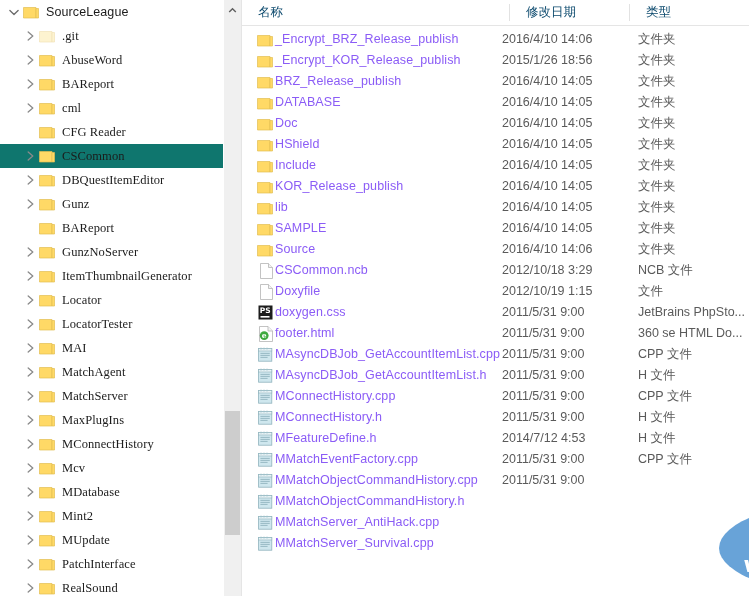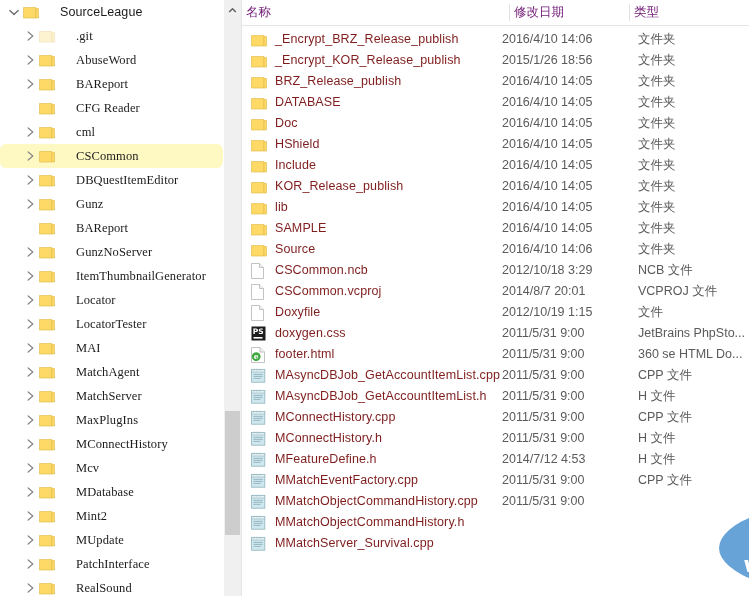--- a/index.html
+++ b/index.html
@@ -41,22 +41,21 @@
   }
   .tree-item {
     position: relative;
     height: 24px;
     display: flex;
     align-items: center;
     white-space: nowrap;
     padding-left: 0;
   }
   .tree-item.selected {
-    background: #fef9c3;
-    border-radius: 6px;
+    background: #0f766e;
   }
   .twisty {
     width: 16px;
     height: 24px;
     flex: 0 0 16px;
     display: flex;
     align-items: center;
     justify-content: center;
   }
   .twisty svg { display: block; }
@@ -65,21 +64,21 @@
     height: 24px;
     flex: 0 0 18px;
     display: flex;
     align-items: center;
     justify-content: center;
   }
   .tree-label {
     font-size: 12.5px;
     color: #1b1b1b;
     line-height: 24px;
-    padding-left: 20px;
+    padding-left: 6px;
     letter-spacing: 0.1px;
   }
   .depth-0 { padding-left: 6px; }
   .depth-1 { padding-left: 22px; font-family: Liberation Serif, serif; }
 
   
   #tree-scrollbar {
     position: relative;
     width: 17px;
     flex: 0 0 17px;
@@ -123,22 +122,22 @@
     height: 25px;
     border-bottom: 1px solid #e5e5e5;
     background: #ffffff;
   }
   .col-head {
     position: absolute;
     top: 0;
     height: 25px;
     line-height: 25px;
     font-size: 12.5px;
-    color: #701a75;
-    padding-left: 4px;
+    color: #0c4a6e;
+    padding-left: 16px;
     box-sizing: border-box;
     white-space: nowrap;
   }
   .col-head .sep {
     position: absolute;
     right: 0;
     top: 4px;
     width: 1px;
     height: 17px;
     background: #e2e2e2;
@@ -163,21 +162,21 @@
     line-height: 21px;
     font-size: 12.5px;
     white-space: nowrap;
     overflow: hidden;
   }
   .cell-name {
     left: 0;
     width: 268px;
     display: flex;
     align-items: center;
-    color: #7f1d1d;
+    color: #8b5cf6;
   }
   .cell-date {
     left: 256px;
     width: 120px;
     color: #5a5a5a;
     padding-left: 4px;
     box-sizing: border-box;
   }
   .cell-type {
     left: 388px;
@@ -185,21 +184,21 @@
     color: #5a5a5a;
     padding-left: 8px;
     box-sizing: border-box;
   }
   .file-icon {
     width: 22px;
     flex: 0 0 22px;
     height: 21px;
     display: flex;
     align-items: center;
-    justify-content: flex-start;
+    justify-content: flex-end;
     margin-left: 9px;
   }
   .file-name-text {
     padding-left: 2px;
     letter-spacing: 0.1px;
   }
 
   
   #watermark {
     position: absolute;
@@ -303,42 +302,42 @@
           </span>
           <span class="tree-folder-icon">
             <svg width="16" height="14" viewBox="0 0 16 14">
               <path d="M0.5 2.5 L0.5 13.0 L13.0 13.0 L13.0 2.5 Z" fill="#ffd966" stroke="#e3bf52" stroke-width="0.7"></path>
               <path d="M13.0 3.5 L15.5 3.5 L15.5 13.0 L13.0 13.0 Z" fill="#ffd966" stroke="#e3bf52" stroke-width="0.7"></path>
             </svg>
           </span>
           <span class="tree-label">BAReport</span>
         </div>
         <div class="tree-item depth-1">
+          <span class="twisty">
+            <svg width="7" height="10" viewBox="0 0 7 10">
+              <path d="M1.2 0.9 L5.8 5.0 L1.2 9.1" fill="none" stroke="#8a8a8a" stroke-width="1.3" stroke-linecap="round" stroke-linejoin="round"></path>
+            </svg>
+          </span>
+          <span class="tree-folder-icon">
+            <svg width="16" height="14" viewBox="0 0 16 14">
+              <path d="M0.5 2.5 L0.5 13.0 L13.0 13.0 L13.0 2.5 Z" fill="#ffd966" stroke="#e3bf52" stroke-width="0.7"></path>
+              <path d="M13.0 3.5 L15.5 3.5 L15.5 13.0 L13.0 13.0 Z" fill="#ffd966" stroke="#e3bf52" stroke-width="0.7"></path>
+            </svg>
+          </span>
+          <span class="tree-label">cml</span>
+        </div>
+        <div class="tree-item depth-1">
           <span class="twisty"></span>
           <span class="tree-folder-icon">
             <svg width="16" height="14" viewBox="0 0 16 14">
               <path d="M0.5 2.5 L0.5 13.0 L13.0 13.0 L13.0 2.5 Z" fill="#ffd966" stroke="#e3bf52" stroke-width="0.7"></path>
               <path d="M13.0 3.5 L15.5 3.5 L15.5 13.0 L13.0 13.0 Z" fill="#ffd966" stroke="#e3bf52" stroke-width="0.7"></path>
             </svg>
           </span>
           <span class="tree-label">CFG Reader</span>
-        </div>
-        <div class="tree-item depth-1">
-          <span class="twisty">
-            <svg width="7" height="10" viewBox="0 0 7 10">
-              <path d="M1.2 0.9 L5.8 5.0 L1.2 9.1" fill="none" stroke="#8a8a8a" stroke-width="1.3" stroke-linecap="round" stroke-linejoin="round"></path>
-            </svg>
-          </span>
-          <span class="tree-folder-icon">
-            <svg width="16" height="14" viewBox="0 0 16 14">
-              <path d="M0.5 2.5 L0.5 13.0 L13.0 13.0 L13.0 2.5 Z" fill="#ffd966" stroke="#e3bf52" stroke-width="0.7"></path>
-              <path d="M13.0 3.5 L15.5 3.5 L15.5 13.0 L13.0 13.0 Z" fill="#ffd966" stroke="#e3bf52" stroke-width="0.7"></path>
-            </svg>
-          </span>
-          <span class="tree-label">cml</span>
         </div>
         <div class="tree-item depth-1 selected">
           <span class="twisty">
             <svg width="7" height="10" viewBox="0 0 7 10">
               <path d="M1.2 0.9 L5.8 5.0 L1.2 9.1" fill="none" stroke="#8a8a8a" stroke-width="1.3" stroke-linecap="round" stroke-linejoin="round"></path>
             </svg>
           </span>
           <span class="tree-folder-icon">
             <svg width="16" height="14" viewBox="0 0 16 14">
               <path d="M0.5 2.5 L0.5 13.0 L13.0 13.0 L13.0 2.5 Z" fill="#ffd966" stroke="#e3bf52" stroke-width="0.7"></path>
@@ -785,33 +784,20 @@
           <div class="cell cell-type">NCB 文件</div>
         </div>
         <div class="row">
           <div class="cell cell-name">
             <span class="file-icon">
               <svg width="13" height="16" viewBox="0 0 13 16">
                 <path d="M0.5 0.5 L8.5 0.5 L12.5 4.5 L12.5 15.5 L0.5 15.5 Z" fill="#ffffff" stroke="#b4b4b4" stroke-width="0.8"></path>
                 <path d="M8.5 0.5 L8.5 4.5 L12.5 4.5" fill="#f2f2f2" stroke="#b4b4b4" stroke-width="0.8"></path>
               </svg>
             </span>
-            <span class="file-name-text">CSCommon.vcproj</span>
-          </div>
-          <div class="cell cell-date">2014/8/7 20:01</div>
-          <div class="cell cell-type">VCPROJ 文件</div>
-        </div>
-        <div class="row">
-          <div class="cell cell-name">
-            <span class="file-icon">
-              <svg width="13" height="16" viewBox="0 0 13 16">
-                <path d="M0.5 0.5 L8.5 0.5 L12.5 4.5 L12.5 15.5 L0.5 15.5 Z" fill="#ffffff" stroke="#b4b4b4" stroke-width="0.8"></path>
-                <path d="M8.5 0.5 L8.5 4.5 L12.5 4.5" fill="#f2f2f2" stroke="#b4b4b4" stroke-width="0.8"></path>
-              </svg>
-            </span>
             <span class="file-name-text">Doxyfile</span>
           </div>
           <div class="cell cell-date">2012/10/19 1:15</div>
           <div class="cell cell-type">文件</div>
         </div>
         <div class="row">
           <div class="cell cell-name">
             <span class="file-icon">
               <svg width="15" height="15" viewBox="0 0 15 15">
                 <rect x="0.5" y="0.5" width="14" height="14" fill="#1d1d1d"></rect>
@@ -1034,20 +1020,43 @@
                   <line x1="2.4" y1="8.4" x2="11.8" y2="8.4"></line>
                   <line x1="2.4" y1="10.4" x2="9.6" y2="10.4"></line>
                 </g>
                 <g stroke="#9fc2cc" stroke-width="0.8">
                   <line x1="3.0" y1="0.6" x2="3.0" y2="2.6"></line>
                   <line x1="6.0" y1="0.6" x2="6.0" y2="2.6"></line>
                   <line x1="9.0" y1="0.6" x2="9.0" y2="2.6"></line>
                 </g>
               </svg>
             </span>
+            <span class="file-name-text">MMatchServer_AntiHack.cpp</span>
+          </div>
+          <div class="cell cell-date"></div>
+          <div class="cell cell-type"></div>
+        </div>
+        <div class="row">
+          <div class="cell cell-name">
+            <span class="file-icon">
+              <svg width="15" height="15" viewBox="0 0 15 15">
+                <rect x="0.6" y="1.6" width="13.2" height="12.6" fill="#cfe7ee" stroke="#8fb3bd" stroke-width="0.8"></rect>
+                <rect x="0.6" y="1.6" width="13.2" height="2.4" fill="#e8f3f6" stroke="#8fb3bd" stroke-width="0.6"></rect>
+                <g stroke="#7fa6b2" stroke-width="0.7">
+                  <line x1="2.4" y1="6.4" x2="11.8" y2="6.4"></line>
+                  <line x1="2.4" y1="8.4" x2="11.8" y2="8.4"></line>
+                  <line x1="2.4" y1="10.4" x2="9.6" y2="10.4"></line>
+                </g>
+                <g stroke="#9fc2cc" stroke-width="0.8">
+                  <line x1="3.0" y1="0.6" x2="3.0" y2="2.6"></line>
+                  <line x1="6.0" y1="0.6" x2="6.0" y2="2.6"></line>
+                  <line x1="9.0" y1="0.6" x2="9.0" y2="2.6"></line>
+                </g>
+              </svg>
+            </span>
             <span class="file-name-text">MMatchServer_Survival.cpp</span>
           </div>
           <div class="cell cell-date"></div>
           <div class="cell cell-type"></div>
         </div>
       </div>
 
     <div id="watermark">
       <div id="watermark-ellipse"></div>
       <div id="watermark-cn">源码铺子</div>

